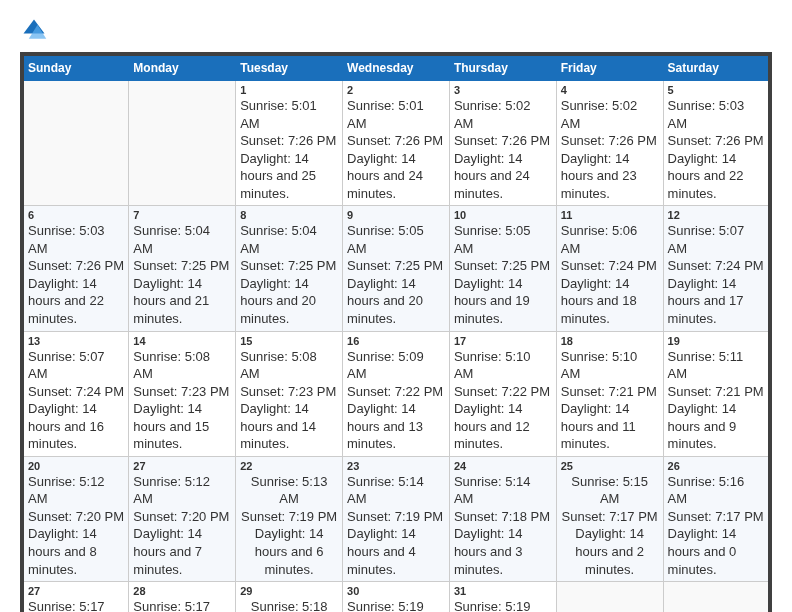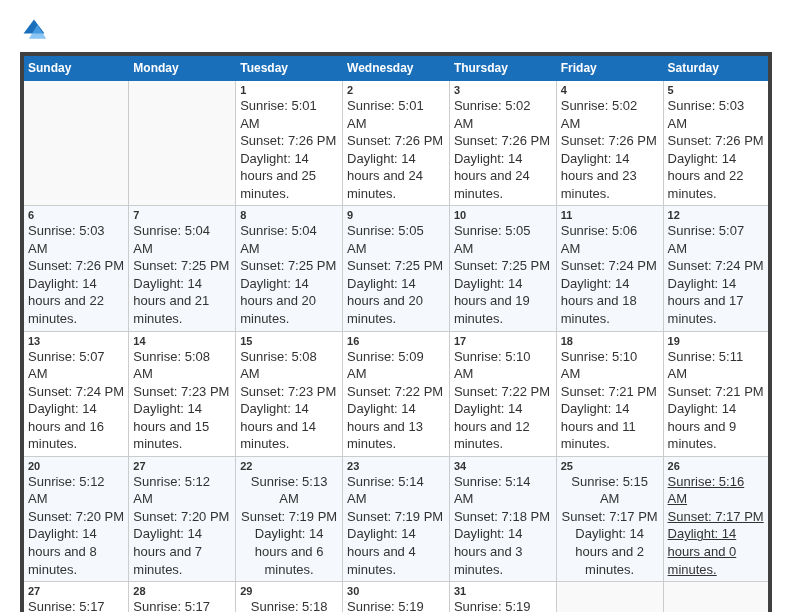--- a/index.html
+++ b/index.html
@@ -272,34 +272,34 @@
 Sunset: 7:19 PM
 Daylight: 14 hours and 6 minutes.</div>
           </td>
           <td>
             <span class="day-num">23</span>
             <div class="cell-text" style="white-space: pre-line;">Sunrise: 5:14 AM
 Sunset: 7:19 PM
 Daylight: 14 hours and 4 minutes.</div>
           </td>
           <td>
-            <span class="day-num">34</span>
+            <span class="day-num">24</span>
             <div class="cell-text" style="white-space: pre-line;">Sunrise: 5:14 AM
 Sunset: 7:18 PM
 Daylight: 14 hours and 3 minutes.</div>
           </td>
           <td>
             <span class="day-num">25</span>
             <div class="cell-text" style="white-space: pre-line; text-align: center;">Sunrise: 5:15 AM
 Sunset: 7:17 PM
 Daylight: 14 hours and 2 minutes.</div>
           </td>
           <td>
             <span class="day-num">26</span>
-            <div class="cell-text" style="white-space: pre-line; text-decoration: underline;">Sunrise: 5:16 AM
+            <div class="cell-text" style="white-space: pre-line;">Sunrise: 5:16 AM
 Sunset: 7:17 PM
 Daylight: 14 hours and 0 minutes.</div>
           </td>
         </tr>
         <tr>
           <td>
             <span class="day-num">27</span>
             <div class="cell-text" style="white-space: pre-line;">Sunrise: 5:17 AM
 Sunset: 7:16 PM
 Daylight: 13 hours and 59 minutes.</div>

